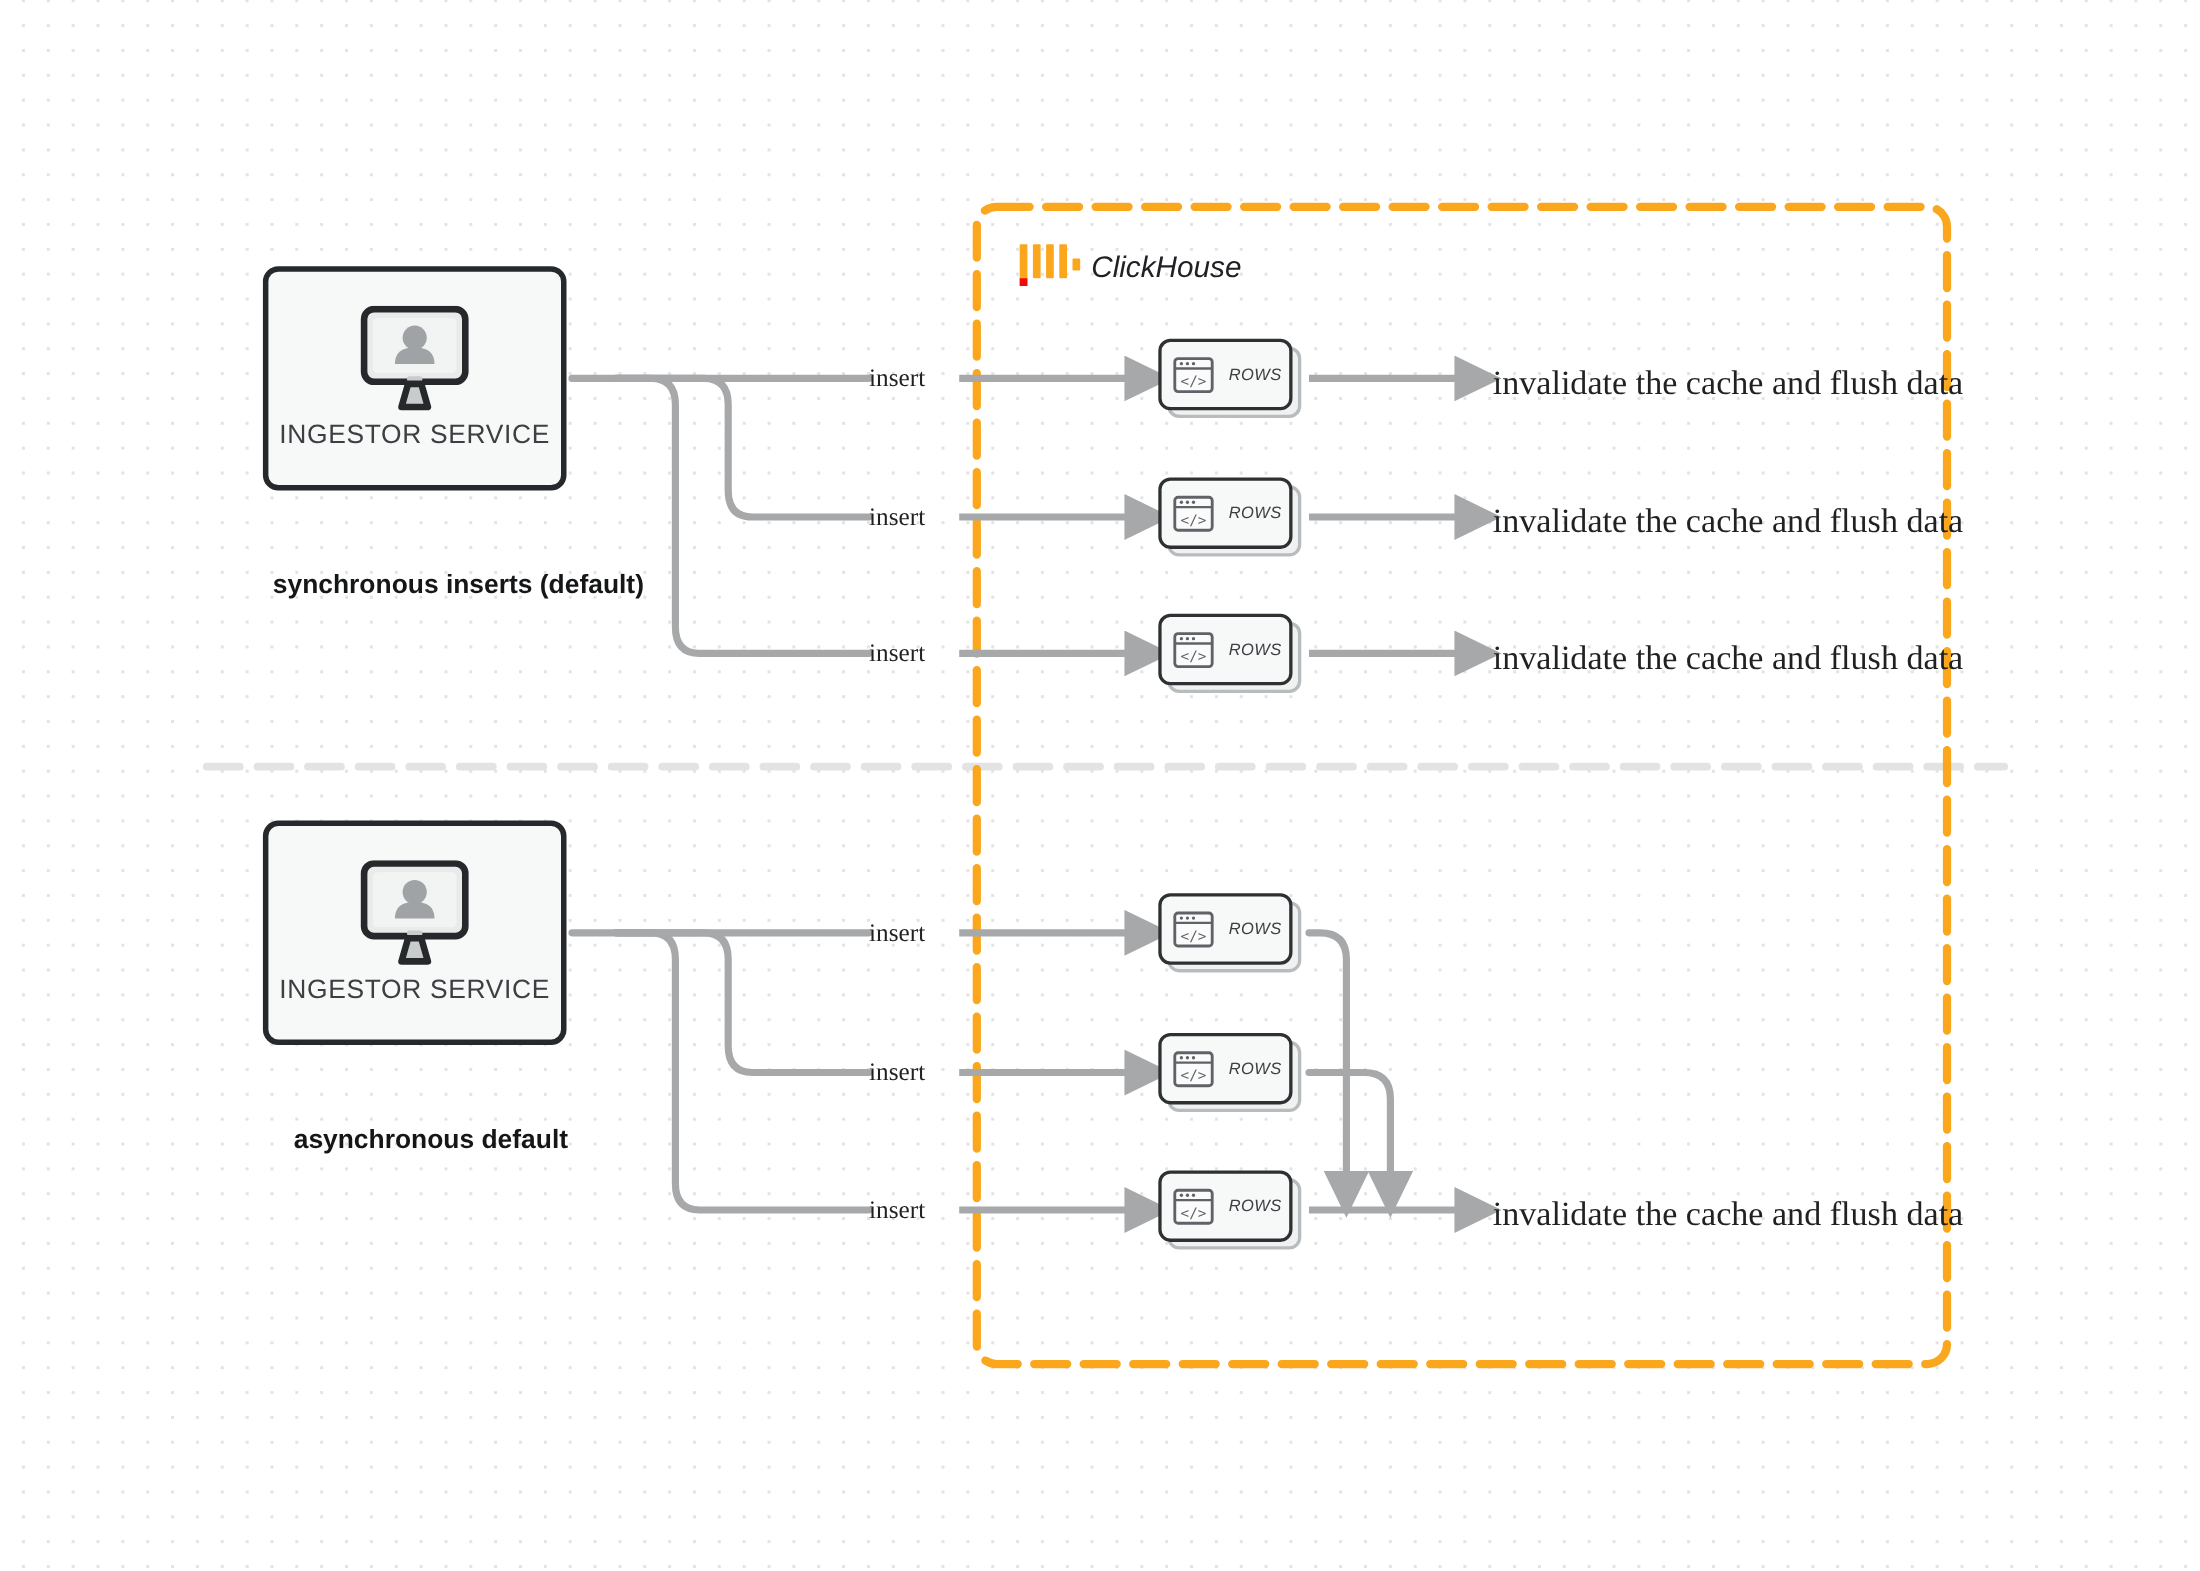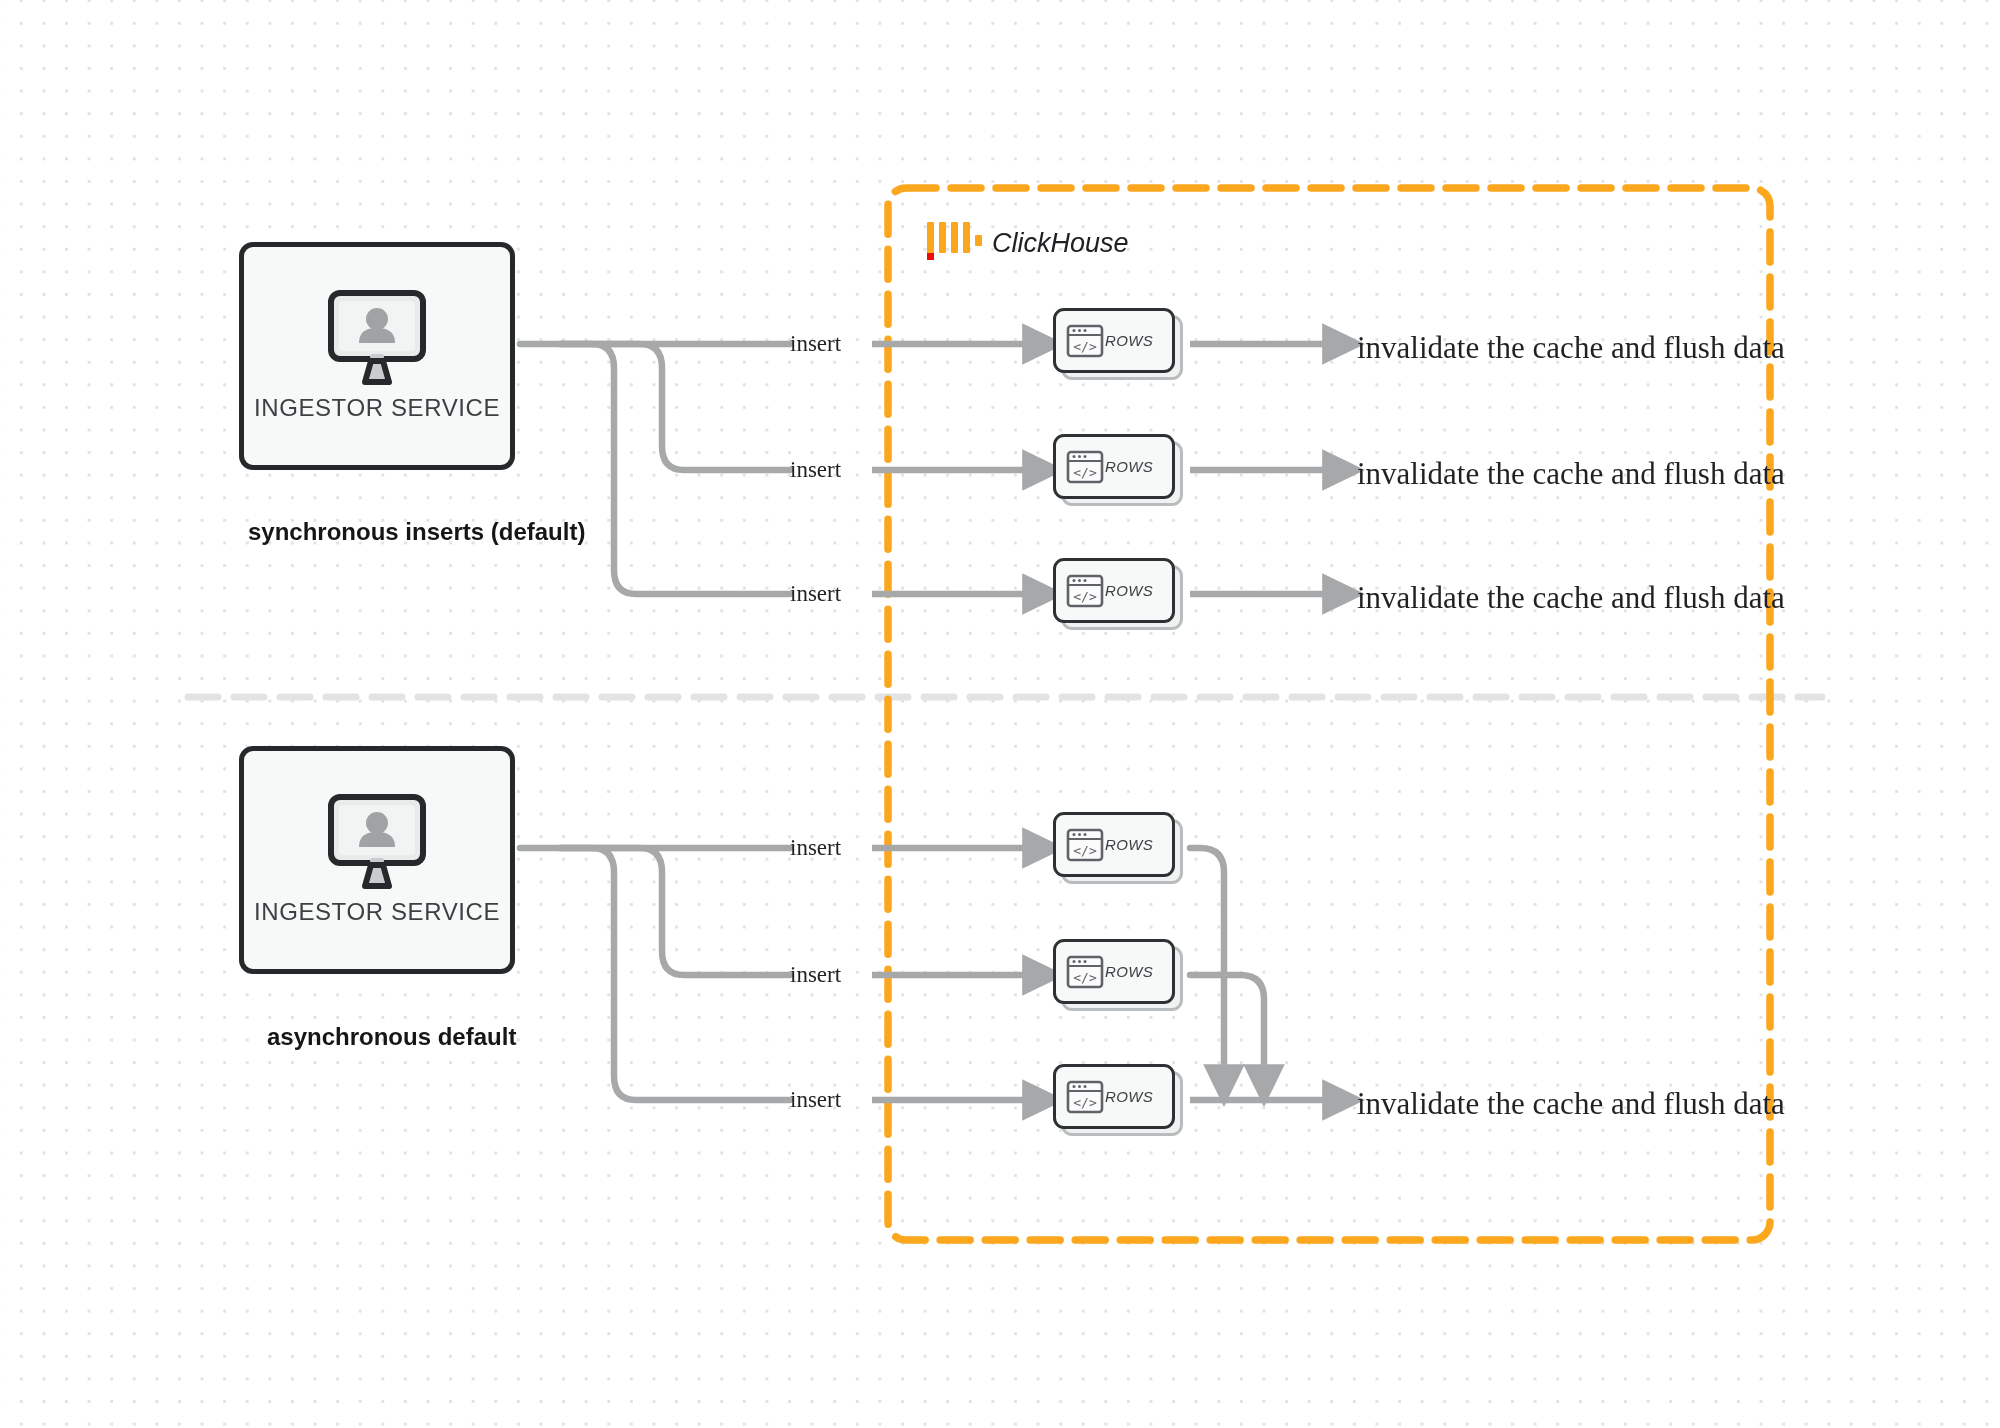--- a/index.html
+++ b/index.html
@@ -15,21 +15,21 @@
     height: 1428px;
     background-color: #ffffff;
     background-image: radial-gradient(circle, #e3e3e3 1.6px, transparent 1.7px);
     background-size: 22.6px 22.6px;
     background-position: 10px 12px;
   }
   #vec { position: absolute; left: 0; top: 0; width: 2000px; height: 1428px; }
 
   .node-ingestor {
     position: absolute;
-    width: 276px; height: 228px;
+    width: 276px; height: 204px;
     background: #f7f8f8;
     border: 5px solid #26292b;
     border-radius: 14px;
     display: flex; flex-direction: column;
     align-items: center; justify-content: center;
   }
   .monitor { width: 100px; height: 96px; position: relative; margin-bottom: 8px; }
   .ing-label {
     font-size: 24px; color: #3c4043; letter-spacing: 0.6px;
     font-family: "Liberation Sans", sans-serif;
@@ -46,21 +46,21 @@
   }
   .node-rows .front {
     position: absolute; left: 0; top: 0;
     width: 122px; height: 65px;
     background: #f7f8f8; border: 3.5px solid #2e3133; border-radius: 11px;
     display: flex; align-items: center;
   }
   .node-rows .winicon { width: 38px; height: 34px; margin-left: 10px; flex: none; }
   .node-rows .rows-label {
     font-size: 15px; font-style: italic; color: #3c4043;
-    margin-left: 1px; letter-spacing: 0.4px;
+    margin-left: 13px; letter-spacing: 0.4px;
   }
 
   .lbl {
     position: absolute;
     font-size: 23px; color: #202124;
     white-space: nowrap;
     font-family: Liberation Serif, serif;
   }
   .lbl-insert { font-size: 23px; color: #1f2123; }
   .lbl-flush  { font-size: 31px; color: #1f2123; }

